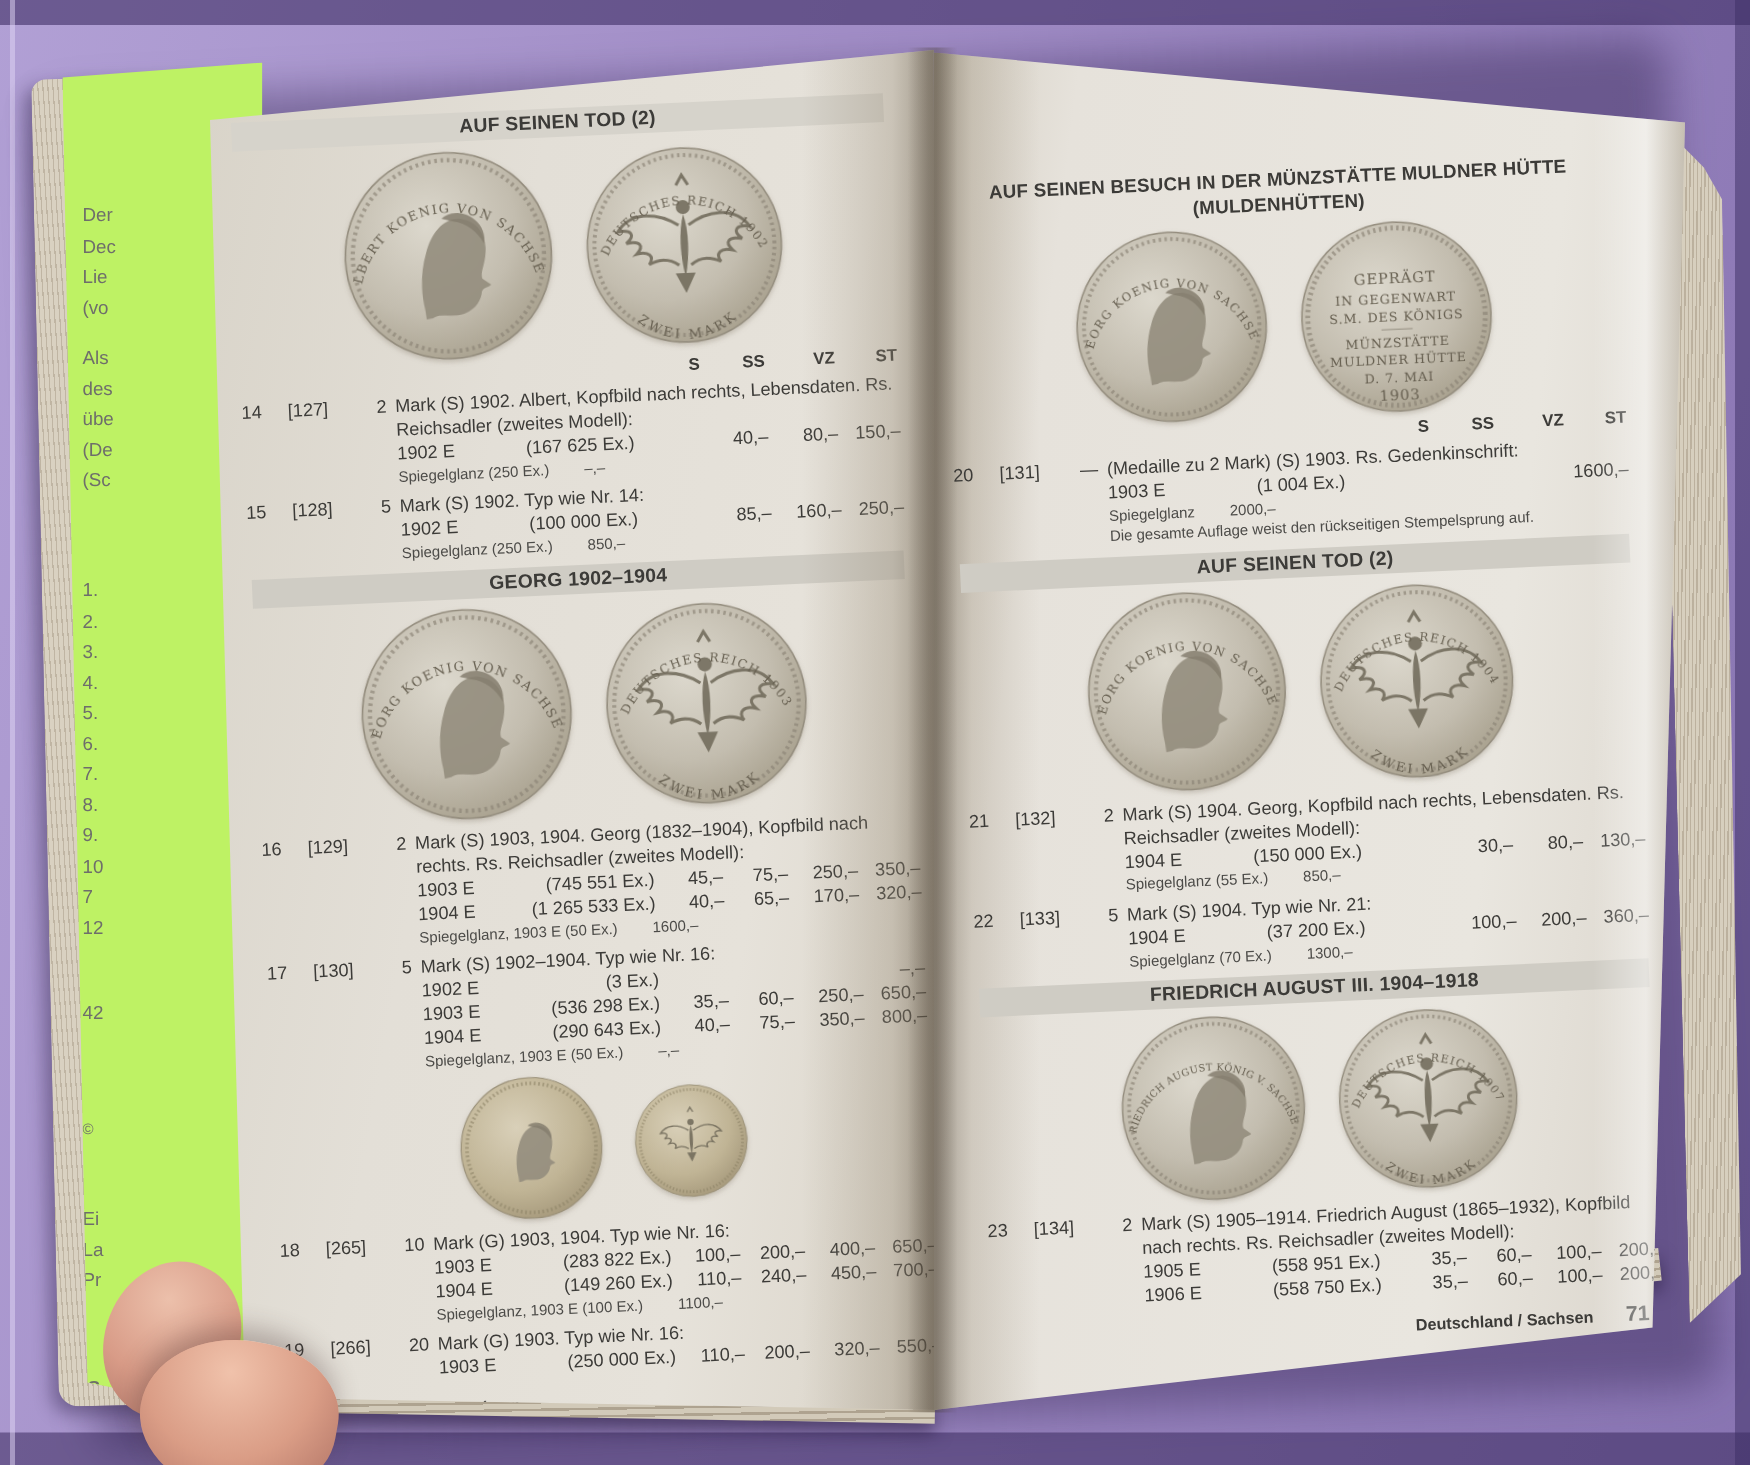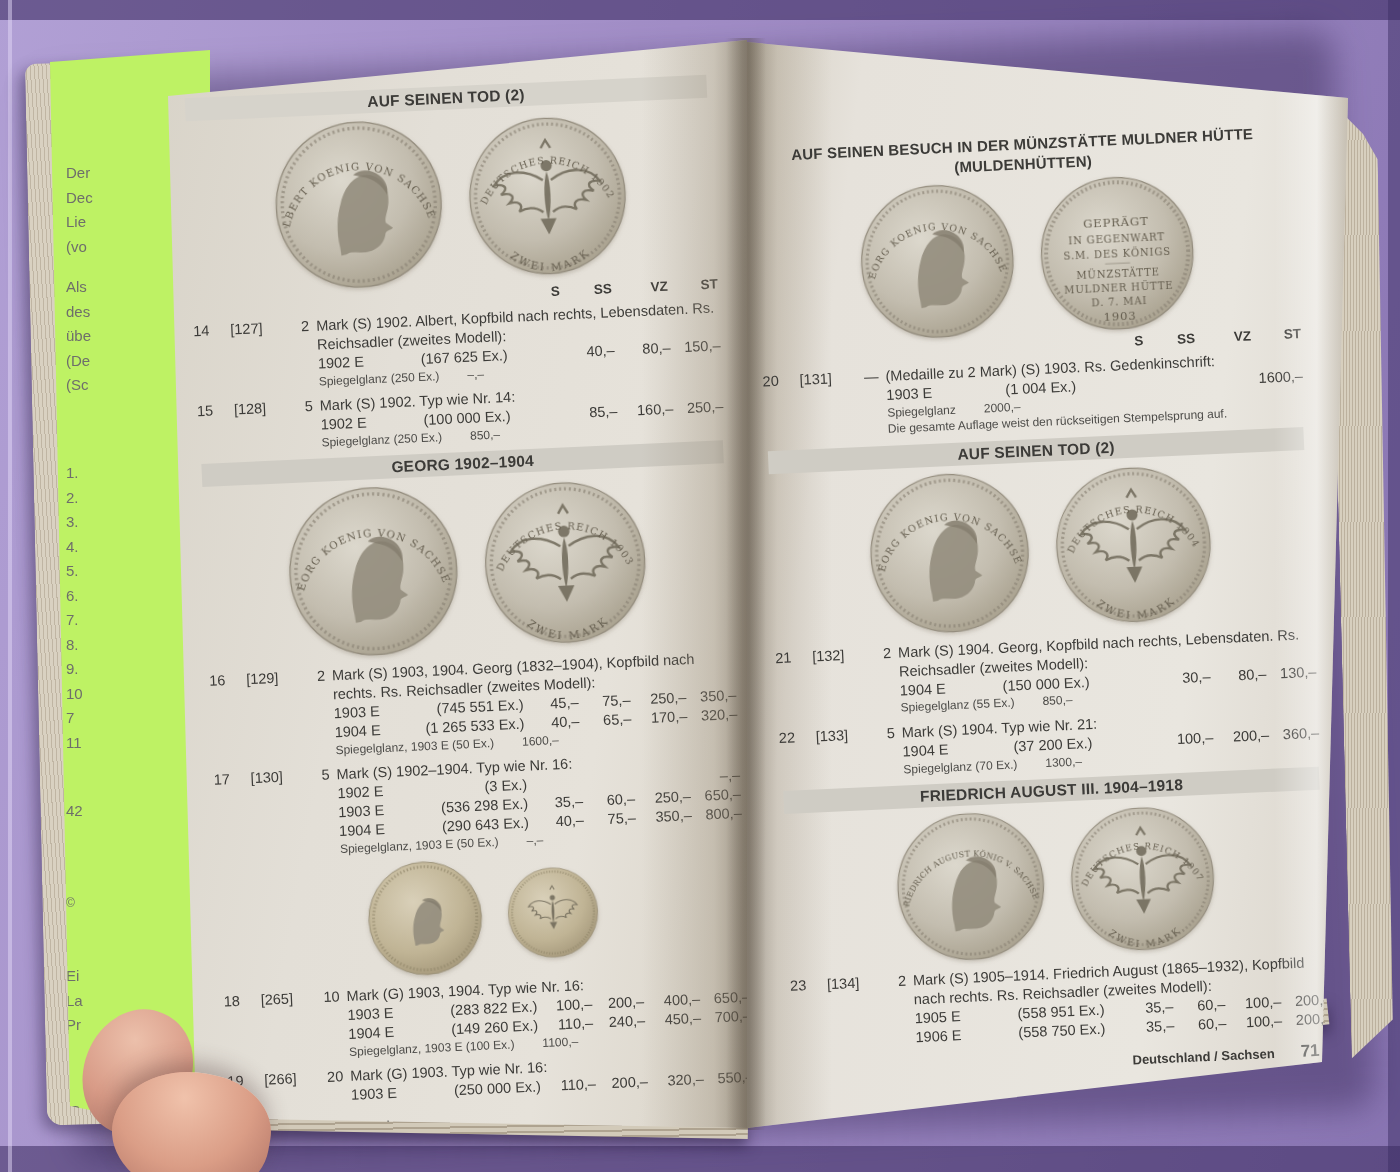--- a/index.html
+++ b/index.html
@@ -119,21 +119,21 @@
   <div class="edge-bottom-right z2"></div>
 
   <div class="underpage z2">
     <div class="frag" style="top:68px">
       <span>Der</span><span>Dec</span><span>Lie</span><span>(vo</span>
     </div>
     <div class="frag" style="top:182px">
       <span>Als</span><span>des</span><span>übe</span><span>(De</span><span>(Sc</span>
     </div>
     <div class="frag" style="top:368px">
-      <span>1.</span><span>2.</span><span>3.</span><span>4.</span><span>5.</span><span>6.</span><span>7.</span><span>8.</span><span>9.</span><span>10</span><span>7</span><span>11</span>
+      <span>1.</span><span>2.</span><span>3.</span><span>4.</span><span>5.</span><span>6.</span><span>7.</span><span>8.</span><span>9.</span><span>10</span><span>7</span><span>12</span>
     </div>
     <div class="frag frag-lower" style="top:706px">
       <span>42</span>
       <span style="margin-top:18px;font-size:12px">©</span>
       <span>Ei</span><span>La</span><span>Pr</span>
       <span style="margin-top:12px;font-weight:bold">IS</span>
       
       
       
     </div>

